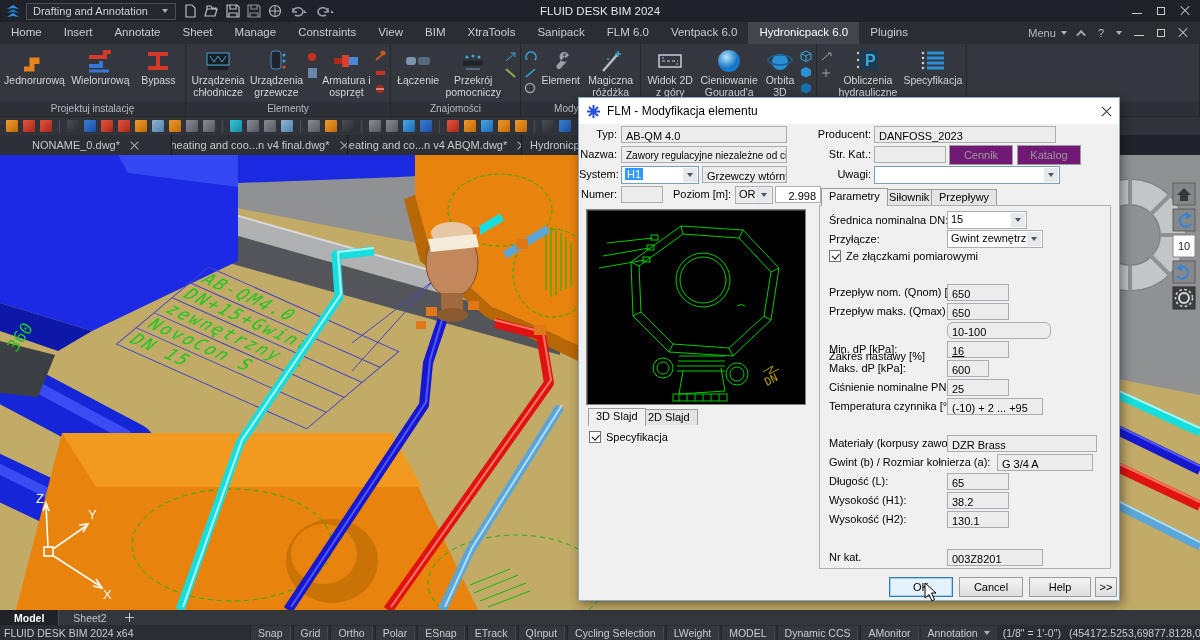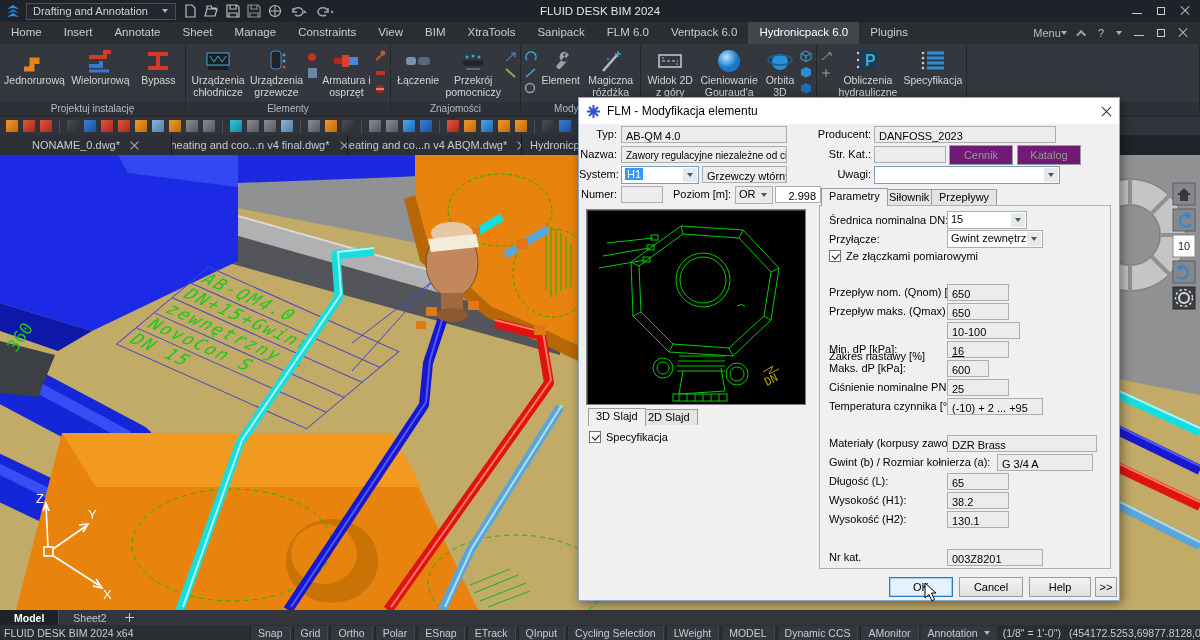--- a/index.html
+++ b/index.html
@@ -179,21 +179,21 @@
     <span class="rtab">Constraints</span>
     <span class="rtab">View</span>
     <span class="rtab">BIM</span>
     <span class="rtab">XtraTools</span>
     <span class="rtab">Sanipack</span>
     <span class="rtab">FLM 6.0</span>
     <span class="rtab">Ventpack 6.0</span>
     <span class="rtab active">Hydronicpack 6.0</span>
     <span class="rtab">Plugins</span>
     <span class="rt-right">
-      <span style="display:flex;align-items:center;">
+      <span style="display:flex;align-items:center;gap:5px;">
         <span>Menu</span>
           <span class="tri"></span>
       </span>
       <span class="chev"></span>
       <span>?</span>
       <span class="tri"></span>
       <span class="wb wb-min"></span>
       <span class="wb wb-max"></span>
       <span class="wb wb-close"></span>
     </span>
@@ -786,21 +786,21 @@
     <span class="cb" style="left:250px;top:152px;">
       <span class="cbx"></span>
       <span>Ze złączkami pomiarowymi</span>
     </span>
 
     <span class="lbl" style="left:250px;top:188px;width:150px;text-align:left;">Przepływ nom. (Qnom) [l/h]:</span>
     <span class="fld" style="left:368px;top:186px;width:62px;">650</span>
     <span class="lbl" style="left:250px;top:207px;width:160px;text-align:left;">Przepływ maks. (Qmax) [m3/h]:</span>
     <span class="fld" style="left:368px;top:205px;width:62px;">650</span>
     <span class="lbl" style="left:250px;top:226px;width:150px;text-align:left;margin-top:26px;">Zakres nastawy [%]</span>
-    <span class="fld" style="left:368px;top:224px;width:73px;">10-100</span>
+    <span class="fld" style="left:368px;top:224px;width:104px;border-radius:6px;">10-100</span>
     <span class="lbl" style="left:250px;top:245px;width:150px;text-align:left;">Min. dP [kPa]:</span>
     <span class="fld" style="left:368px;top:243px;width:62px;text-decoration:underline;">16</span>
     <span class="lbl" style="left:250px;top:264px;width:150px;text-align:left;">Maks. dP [kPa]:</span>
     <span class="fld" style="left:368px;top:262px;width:42px;">600</span>
     <span class="lbl" style="left:250px;top:283px;width:150px;text-align:left;">Ciśnienie nominalne PN</span>
     <span class="fld" style="left:368px;top:281px;width:62px;">25</span>
     <span class="lbl" style="left:250px;top:302px;width:150px;text-align:left;">Temperatura czynnika [°C]</span>
     <span class="fld" style="left:368px;top:300px;width:96px;">(-10) + 2 ... +95</span>
 
     <span class="lbl" style="left:250px;top:339px;width:160px;text-align:left;">Materiały (korpusy zaworów)</span>

